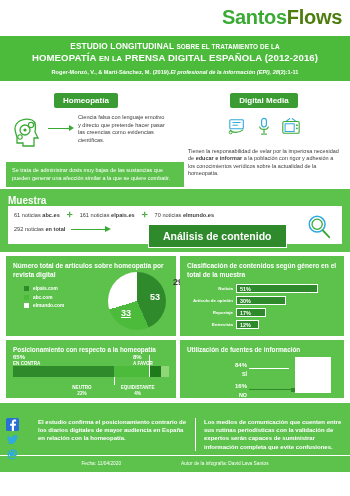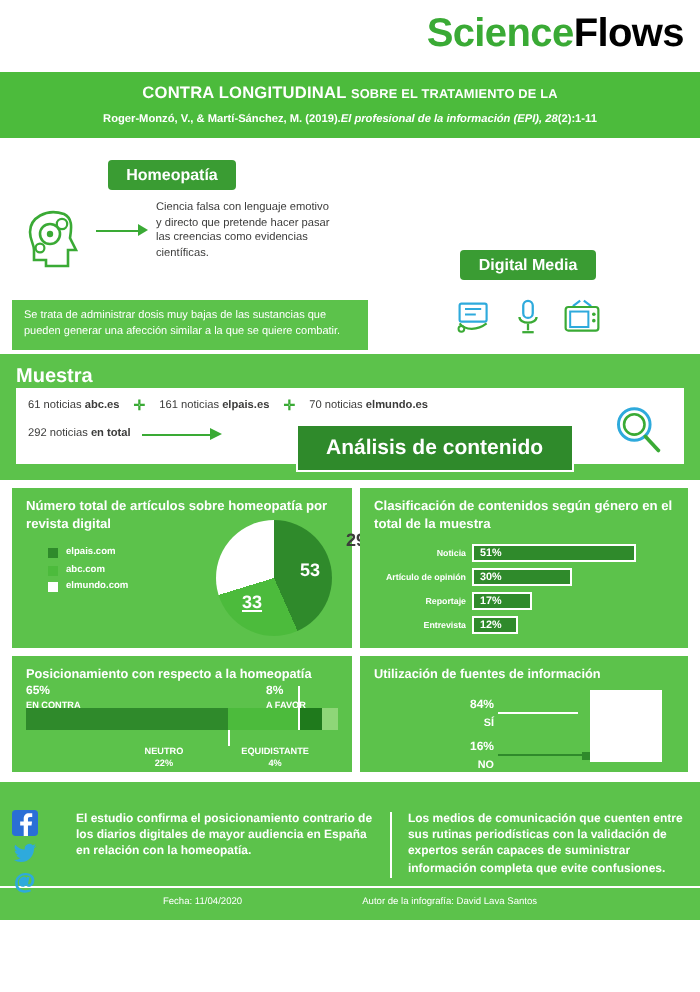--- a/index.html
+++ b/index.html
@@ -13,21 +13,21 @@
   .page { width: 350px; height: 496px; position: relative; background: #ffffff; }
 
   
   .brand {
     height: 34px; background: #ffffff;
     display: flex; align-items: center; justify-content: flex-end;
     padding-right: 8px;
   }
   .brand-text { font-size: 20px; font-weight: bold; letter-spacing: -.3px; }
   .brand-sci { color: #3aaa35; }
-  .brand-flows { color: #000000; }
+  .brand-flows { color: #4d7c0f; }
 
   
   .title-band {
     background: #4cbb3c; color: #ffffff;
     padding: 5px 6px 5px 6px; text-align: center;
     border-top: 2px solid #ffffff;
   }
   .title-l1 { font-size: 8.3px; font-weight: bold; line-height: 11px; letter-spacing: .1px; }
   .title-l1 .reg { font-size: 6.4px; font-weight: bold; }
   .title-l2 { font-size: 9.6px; font-weight: bold; line-height: 12px; letter-spacing: .1px; }
@@ -35,21 +35,21 @@
   .cite { font-size: 5.6px; font-weight: bold; margin-top: 3px; line-height: 8px; }
   .cite i { font-style: italic; }
 
   
   .concepts { position: relative; background: #ffffff; height: 108px; }
   .chip {
     display: inline-block; background: #3a9c33; color: #fff;
     font-size: 8px; font-weight: bold; padding: 3px 9px; border-radius: 2px;
   }
   .col-left { position: absolute; left: 0; top: 0; width: 172px; }
-  .col-right { position: absolute; left: 178px; top: 0; width: 172px; margin-top: 45px; }
+  .col-right { position: absolute; left: 178px; top: 0; width: 172px; }
   .chip-row { text-align: center; padding-top: 8px; }
   .icon-row { display: flex; align-items: center; justify-content: center; gap: 10px; margin-top: 9px; }
   .body-text { font-size: 5.6px; line-height: 7.6px; color: #3c3c3b; }
   .left-flow { display: flex; align-items: flex-start; gap: 4px; padding: 6px 6px 0 10px; }
   .arrow-h { flex: 0 0 26px; height: 10px; position: relative; margin-top: 10px; }
   .arrow-h .ln { position: absolute; top: 4px; left: 0; width: 22px; height: 1.2px; background: #3aaa35; }
   .arrow-h .hd {
     position: absolute; top: 1px; right: 0;
     width: 0; height: 0; border-left: 5px solid #3aaa35;
     border-top: 3.5px solid transparent; border-bottom: 3.5px solid transparent;
@@ -163,28 +163,33 @@
     padding: 5px 0 6px 0; border-top: 1px solid #ffffff;
   }
 </style>
 </head>
 <body>
 
 <div class="page">
 
   <div class="brand">
     <div class="brand-text">
-      <span class="brand-sci">Science</span><span class="brand-flows">Flows</span>
+      <span class="brand-sci">Santos</span><span class="brand-flows">Flows</span>
     </div>
   </div>
 
   <div class="title-band">
     <div class="title-l1">
-      <span>CONTRA LONGITUDINAL</span>
+      <span>ESTUDIO LONGITUDINAL</span>
       <span class="reg">SOBRE EL TRATAMIENTO DE LA</span>
+    </div>
+    <div class="title-l2">
+      <span>HOMEOPATÍA</span>
+      <span class="reg">EN LA</span>
+      <span>PRENSA DIGITAL ESPAÑOLA (2012-2016)</span>
     </div>
     <div class="cite">
       <span>Roger-Monzó, V., &amp; Martí-Sánchez, M. (2019).</span><i>El profesional de la información (EPI), 28</i><span>(2):1-11</span>
     </div>
   </div>
 
   <div class="concepts">
     <div class="col-left">
       <div class="chip-row">
         <span class="chip">Homeopatía</span>

